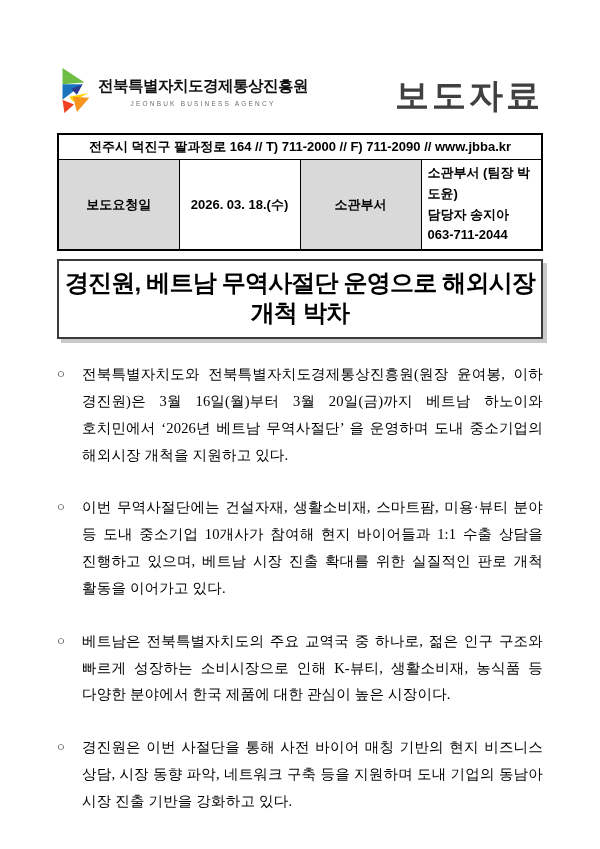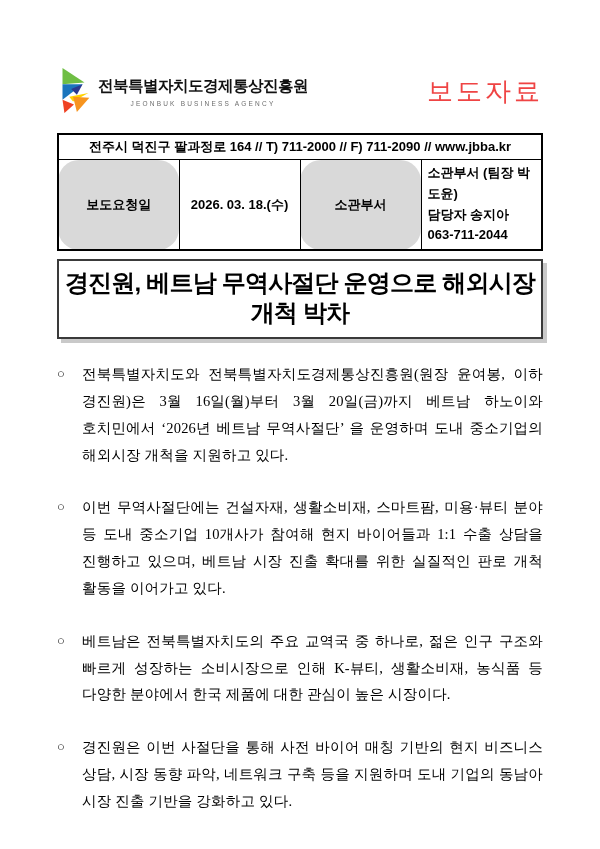--- a/index.html
+++ b/index.html
@@ -30,39 +30,39 @@
   .logo-text { display: flex; flex-direction: column; align-items: center; }
   .logo-kr {
     font-size: 15.5px; font-weight: bold; letter-spacing: -0.5px;
     color: #111; white-space: nowrap;
   }
   .logo-en {
     font-size: 6.5px; color: #6d6d6d; letter-spacing: 2.2px;
     margin-top: 3px; white-space: nowrap;
   }
   .doc-type {
-    font-size: 26px; font-weight: 400; letter-spacing: 3px;
-    color: #ef4444; line-height: 1; padding-top: 14px;
+    font-size: 34px; font-weight: 700; letter-spacing: 3px;
+    color: #404040; line-height: 1; padding-top: 14px;
   }
 
   
   table.info {
     width: 100%;
     border-collapse: collapse;
     table-layout: fixed;
   }
   table.info, table.info td { border: 1px solid #000; }
   table.info { border: 2.5px solid #000; }
   table.info td {
     font-size: 13px; font-weight: bold;
     padding: 3px 6px;
     vertical-align: middle;
   }
   td.addr { text-align: center; height: 25px; letter-spacing: 0; }
-  td.label-cell { background: #d9d9d9; text-align: center; width: 88px; border-radius: 21px; }
+  td.label-cell { background: #d9d9d9; text-align: center; width: 88px; }
   td.date-cell { text-align: center; width: 127px; margin-left: 36px; }
   td.dept-label { width: 76px; }
   td.contact-cell { text-align: left; padding-left: 10px; line-height: 1.6; }
 
   
   .headline-box {
     margin-top: 8px;
     border: 2px solid #3a3a3a;
     box-shadow: 4px 4px 0 #c9c9c9;
     background: #fff;

